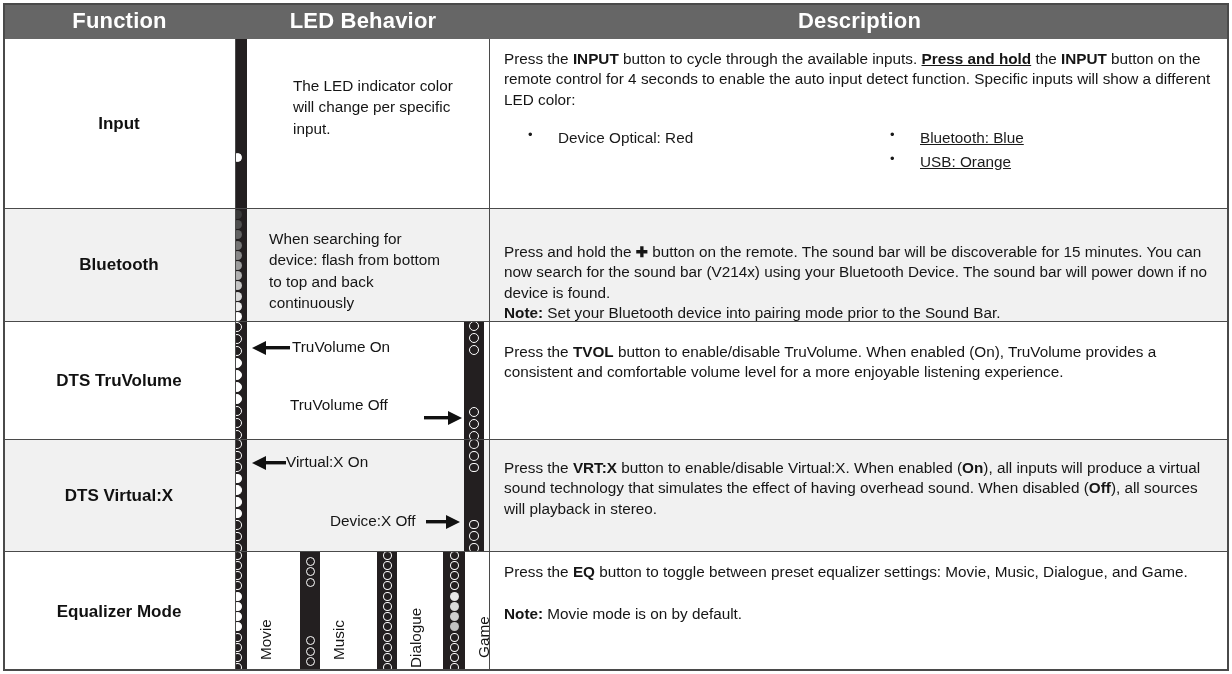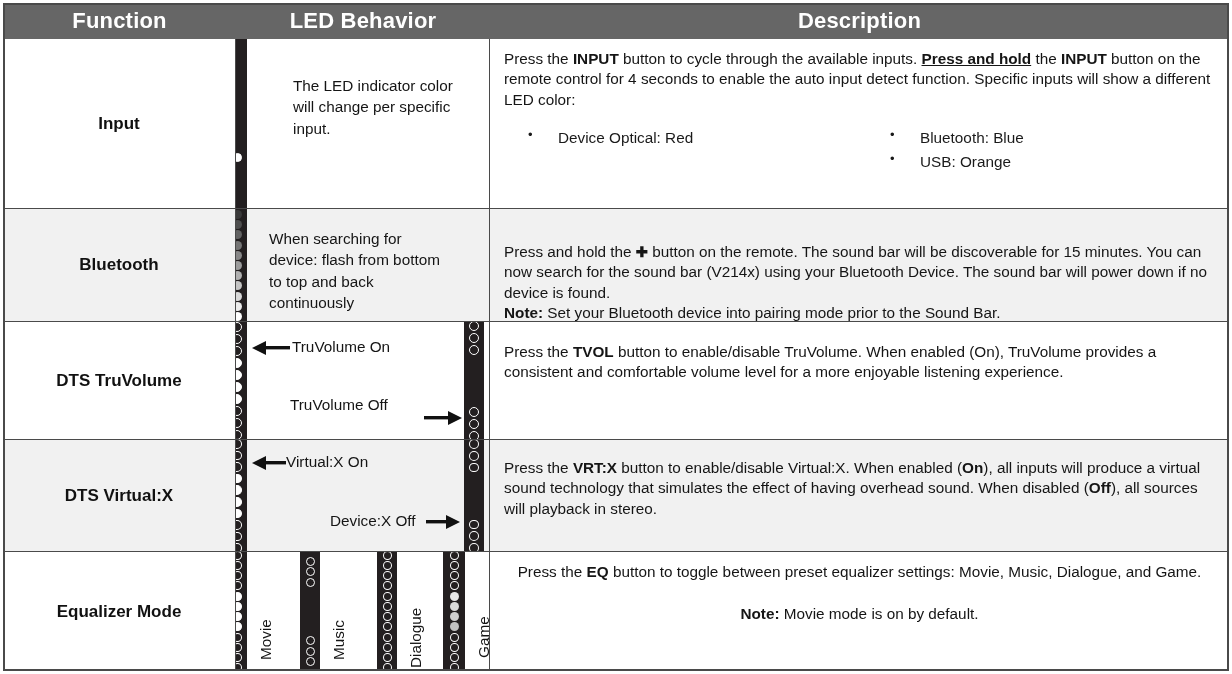--- a/index.html
+++ b/index.html
@@ -77,21 +77,21 @@
   .u{text-decoration:underline;font-weight:bold;}
 
   
   .bullets{
     margin-top:16px;
     position:relative;
     height:52px;
   }
   .bcol{position:absolute;top:0;}
   .bcol.left{left:24px;}
-  .bcol.right{left:386px;}
+  .bcol.right{left:386px;text-decoration:underline;}
   .bitem{
     font-size:15.3px;line-height:1.55;
     position:relative;padding-left:30px;
     white-space:nowrap;
   }
   .bitem:before{
     content:"\2022";
     position:absolute;left:0;top:-1px;
     font-size:13px;
   }
@@ -377,21 +377,21 @@
         <div class="led off" style="width:9px;height:9px;margin:0.7px 0;"></div>
         <div class="led off" style="width:9px;height:9px;margin:0.7px 0;"></div>
         <div class="led off" style="width:9px;height:9px;margin:0.7px 0;"></div>
         <div class="led off" style="width:9px;height:9px;margin:0.7px 0;"></div>
       </div>
       <div class="vert-label" style="left: 234px; top: 0px; height: 106px; line-height: 0; transform: rotate(-90deg) translate(-106px, 14px); transform-origin: left top;">
         <span style="display:inline-block;">Game</span>
       </div>
     </div>
 
-    <div class="cell-desc" style="text-align:center;">
+    <div class="cell-desc" style="">
       <div class="desc-text">
         <span>Press the </span><b>EQ</b><span> button to toggle between preset equalizer settings: Movie, Music, Dialogue, and Game.</span>
       </div>
       <div class="desc-text" style="margin-top:22px;">
         <b>Note:</b><span> Movie mode is on by default.</span>
       </div>
     </div>
   </div>
 
   <div style="position:absolute;left:3px;top:3px;width:1226px;height:668px;border:2px solid #4a4a4a;box-sizing:border-box;pointer-events:none;"></div>

